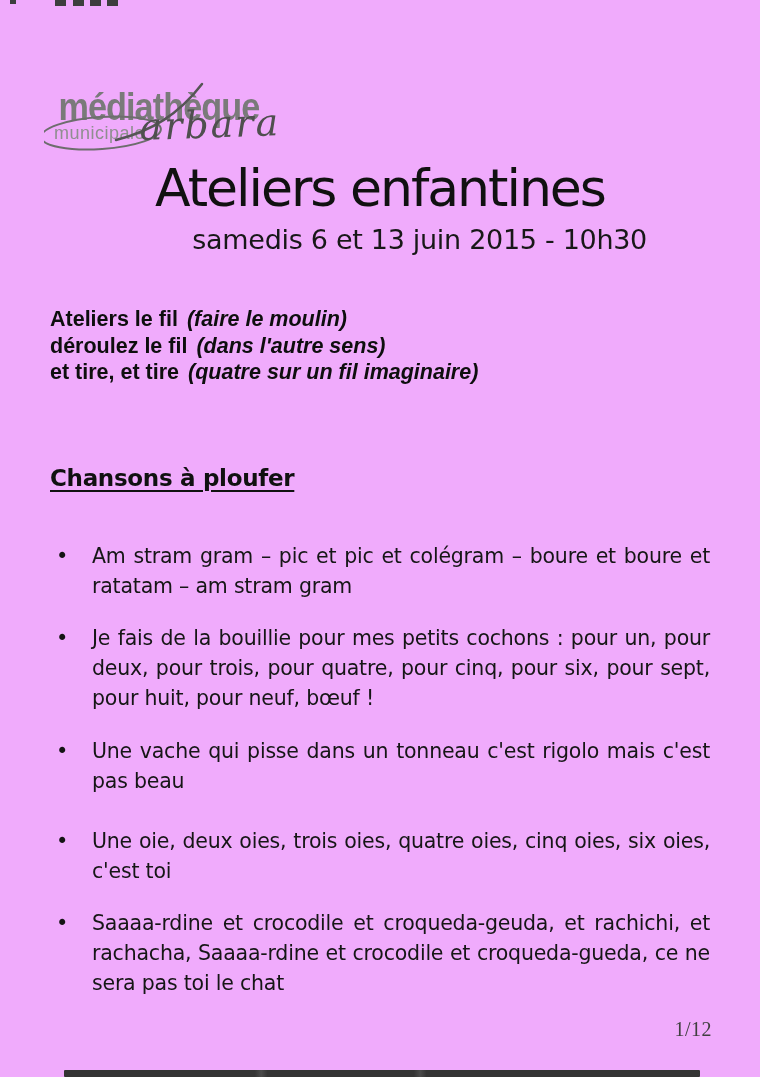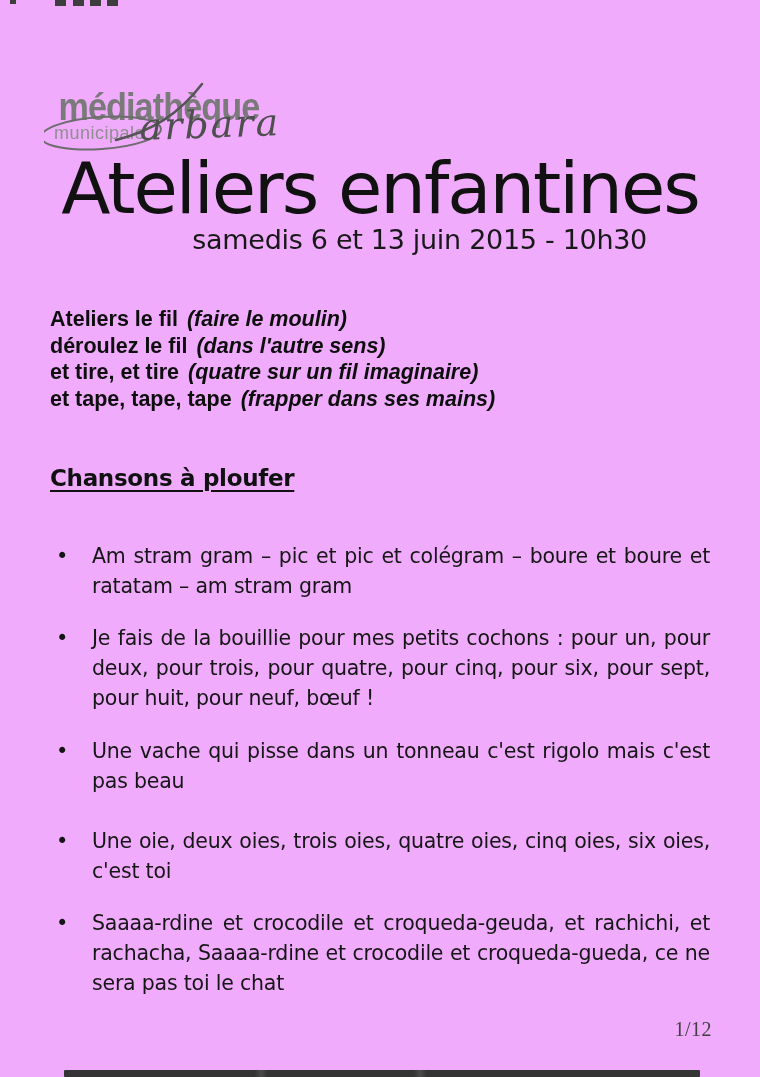--- a/index.html
+++ b/index.html
@@ -29,21 +29,21 @@
     border-radius: 1px;
   }
 
   
   .logo { position: absolute; left: 44px; top: 76px; width: 270px; height: 84px; }
 
   
   .title {
     position: absolute; left: 0; top: 150px; width: 760px;
     text-align: center;
-    font-size: 72px; font-weight: 400; letter-spacing: -2px;
+    font-size: 52px; font-weight: 400; letter-spacing: -2px;
     color: #111111; line-height: 76px;
     font-family: "DejaVu Sans", sans-serif;
   }
   .subtitle {
     position: absolute; top: 224px; right: 113px;
     font-size: 27px; letter-spacing: -0.3px;
     color: #181818;
   }
 
   
@@ -122,23 +122,20 @@
   <div class="intro">
     <p class="intro-line">
       <span>Ateliers le fil</span><em class="aside">(faire le moulin)</em>
     </p>
     <p class="intro-line">
       <span>déroulez le fil</span><em class="aside">(dans l'autre sens)</em>
     </p>
     <p class="intro-line">
       <span>et tire, et tire</span><em class="aside">(quatre sur un fil imaginaire)</em>
     </p>
-    <p class="intro-line">
-      <span>et tape, tape, tape</span><em class="aside">(frapper dans ses mains)</em>
-    </p>
   </div>
 
   <h2 class="section-heading">Chansons à ploufer</h2>
 
   <div class="bullet-item b1">
     <span class="bullet-marker"></span>
     <p class="bullet-text">Am stram gram – pic et pic et colégram – boure et boure et ratatam – am stram gram</p>
   </div>
   <div class="bullet-item b2">
     <span class="bullet-marker"></span>

